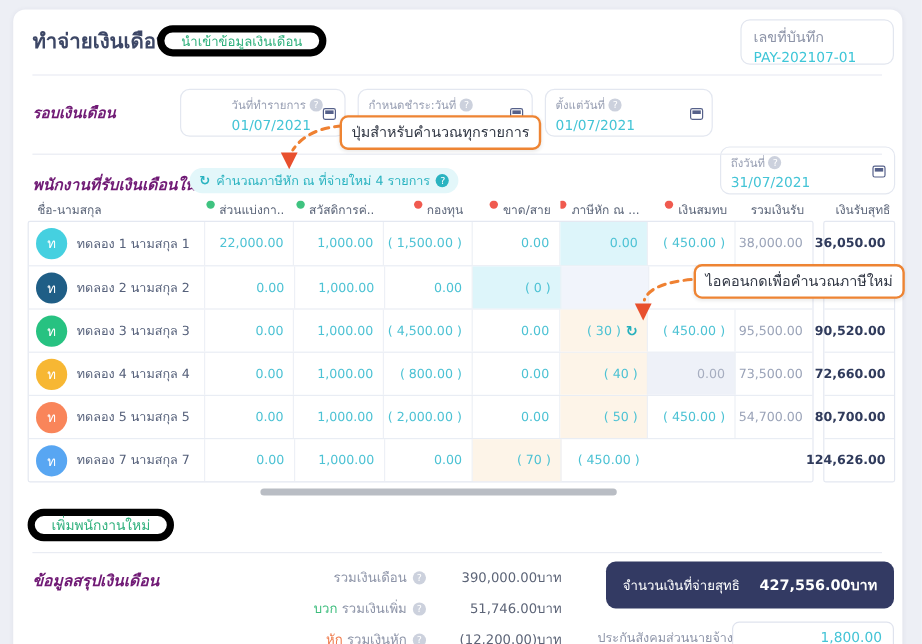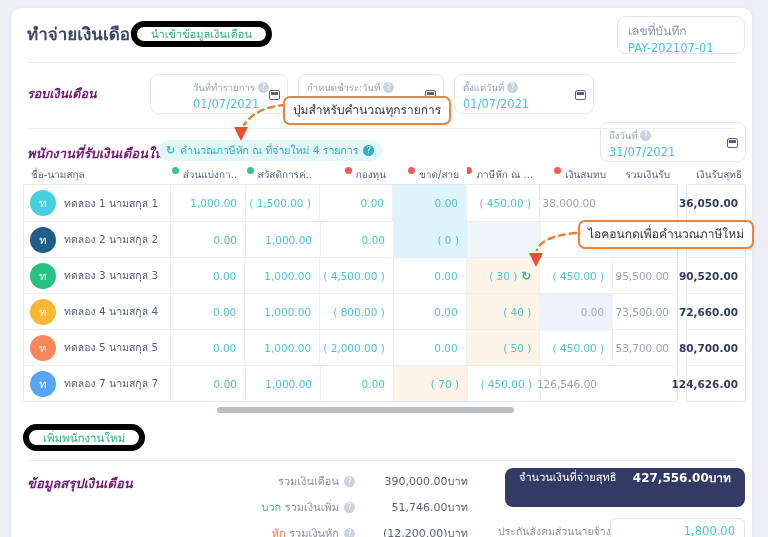--- a/index.html
+++ b/index.html
@@ -77,21 +77,21 @@
   .hscroll { left:217px; top:407px; width:297px; height:6px; background:#b9bdc4;
     border-radius:3px; cursor:pointer; }
 
   .summary-row { position:absolute; left:167px; width:301px; height:22px; display:flex;
     align-items:center; gap:5px; }
   .sum-label { flex:1; text-align:right; font-size:11px; color:#8d94a8; white-space:nowrap; }
   .sum-label .green { color:#3dbd7d; } .sum-label .orange { color:#ef7a4b; }
   .sum-value { width:108px; text-align:right; font-size:11px; color:#5c6477; }
 
   .net-box { left:505px; top:468px; width:240px; height:39px; background:#333a63;
-    border-radius:8px; display:flex; align-items:flex-start; padding:0 14px; gap:8px; }
+    border-radius:8px; display:flex; align-items:center; padding:0 14px; gap:8px; }
   .net-box .lbl { color:#fff; font-size:11px; flex:1; white-space:nowrap; }
   .net-box .val { color:#fff; font-size:12px; font-weight:bold; white-space:nowrap; }
 
   .sso-label { left:498px; top:523px; display:flex; align-items:center; gap:4px;
     font-size:10.5px; color:#8d94a8; white-space:nowrap; }
   .sso-input { left:610px; top:518px; width:135px; height:26px; border:1px solid #dfe3ee;
     border-radius:6px; font-size:11.5px; color:#44c4d6; text-align:right; padding:0 9px;
     font-family:inherit; background:#fff; }
 
   .callout { position:absolute; background:#fff; border:2px solid #ee8433; border-radius:7px;
@@ -190,20 +190,21 @@
           <span>รวมเงินรับ</span>
         </div>
     </div>
     <div class="tbl-body">
 
       <div class="trow">
         <div class="cell name w-name">
             <span class="avatar" style="background: rgb(69, 208, 224);">ท</span>
             <span>ทดลอง 1 นามสกุล 1</span>
           </div>
+        <div class="cell w-c1">22,000.00</div>
         <div class="cell w-c2">1,000.00</div>
         <div class="cell w-c3">( 1,500.00 )</div>
         <div class="cell w-c4">0.00</div>
         <div class="cell w-c5 bg-cyan">0.00</div>
         <div class="cell w-c6">( 450.00 )</div>
         <div class="cell total w-c7">38,000.00</div>
       </div>
 
       <div class="trow">
         <div class="cell name w-name">
@@ -253,34 +254,33 @@
         <div class="cell name w-name">
             <span class="avatar" style="background: rgb(249, 133, 90);">ท</span>
             <span>ทดลอง 5 นามสกุล 5</span>
           </div>
         <div class="cell w-c1">0.00</div>
         <div class="cell w-c2">1,000.00</div>
         <div class="cell w-c3">( 2,000.00 )</div>
         <div class="cell w-c4">0.00</div>
         <div class="cell w-c5 bg-cream">( 50 )</div>
         <div class="cell w-c6">( 450.00 )</div>
-        <div class="cell total w-c7">53,700.00</div>
+        <div class="cell total w-c7">54,700.00</div>
       </div>
 
       <div class="trow">
         <div class="cell name w-name">
             <span class="avatar" style="background: rgb(88, 166, 242);">ท</span>
             <span>ทดลอง 7 นามสกุล 7</span>
           </div>
         <div class="cell w-c1">0.00</div>
         <div class="cell w-c2">1,000.00</div>
         <div class="cell w-c4">0.00</div>
         <div class="cell w-c5 bg-cream">( 70 )</div>
         <div class="cell w-c6">( 450.00 )</div>
-        <div class="cell total w-c7">126,546.00</div>
       </div>
 
     </div>
   </div>
 
   <div class="abs tbl-net">
     <div class="net-head">เงินรับสุทธิ</div>
     <div class="net-body">
       <div class="net-cell">36,050.00</div>
       <div class="net-cell"></div>

